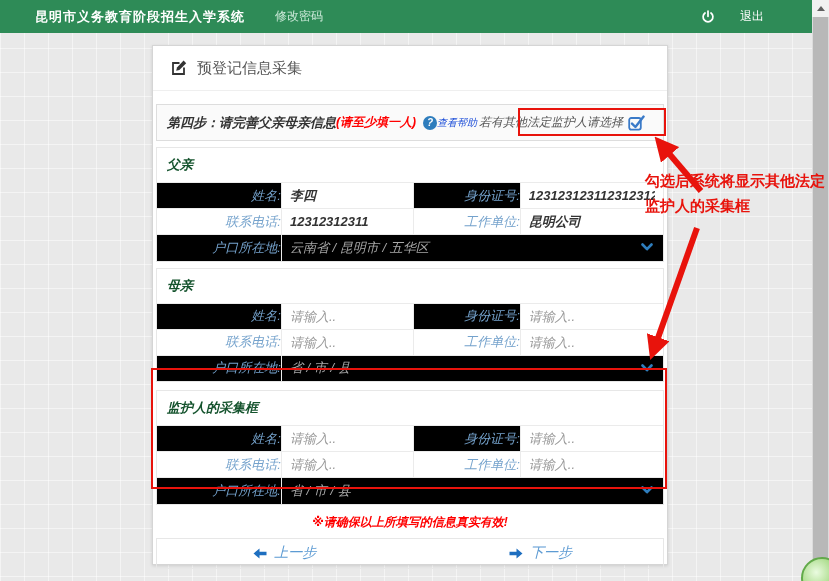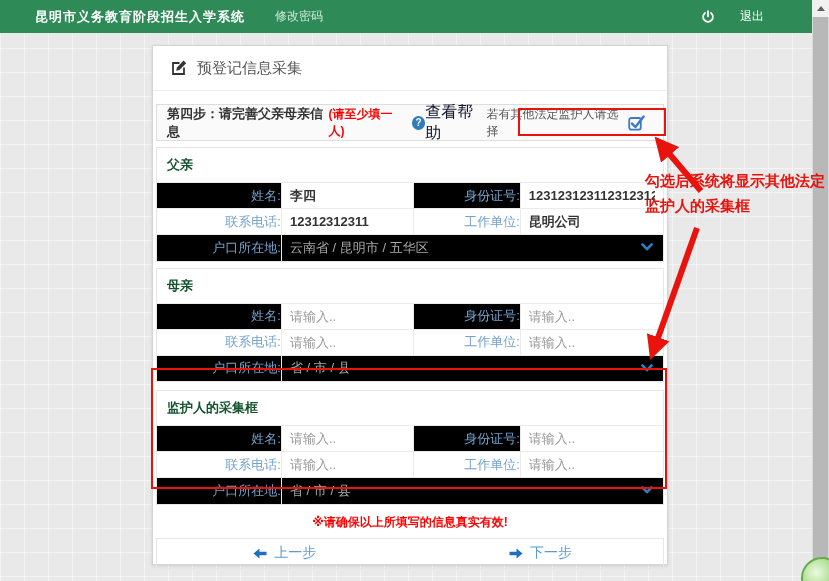--- a/index.html
+++ b/index.html
@@ -37,26 +37,26 @@
   .fab{position:absolute;right:-14px;bottom:-18px;width:42px;height:42px;border-radius:50%;
     background:radial-gradient(circle at 35% 35%, #eafbe0, #8fce66 70%);
     border:2px solid #62aa4a;z-index:10;cursor:pointer;}
 
   
   .card{position:absolute;left:152px;top:45px;width:516px;height:520px;background:#fff;
     border:1px solid #d5d5d5;box-shadow:0 1px 3px rgba(0,0,0,.12);z-index:2;}
   .card-title{height:45px;display:flex;align-items:center;gap:9px;padding-left:17px;
     font-size:15px;color:#555;border-bottom:1px solid #efefef;}
 
-  .panel{margin:13px 3px 0 3px;}
+  .panel{margin:13px 3px 0 3px;font-style:italic;}
   .panel-heading{border:1px solid #dddddd;background:#fafafa;height:37px;
     display:flex;align-items:center;padding:0 8px 0 10px;}
   .step-title{font-size:13px;font-weight:bold;color:#333;}
   .step-note{font-size:12px;color:#ff0000;font-weight:bold;}
-  .help{display:flex;align-items:center;margin-left:7px;color:#0f172a;font-size:16px;cursor:pointer;}
+  .help{display:flex;align-items:center;margin-left:7px;color:#1d4ed8;font-size:10px;cursor:pointer;}
   .help-badge{display:inline-block;width:14px;height:14px;border-radius:50%;background:#2e7dbd;
     color:#fff;font-size:10px;font-weight:bold;line-height:14px;text-align:center;}
   .help-badge::before{content:"?";}
   .cb-wrap{margin-left:auto;display:flex;align-items:center;gap:5px;font-size:12px;color:#555;
     padding-right:10px;cursor:pointer;}
 
   
   .section{border:1px solid #e7e7e7;margin-top:6px;background:#fff;}
   .sec-header{padding:8px 10px;font-size:13px;font-weight:bold;color:#14532d;}
   table.grid{width:100%;border-collapse:collapse;font-size:13px;table-layout:fixed;}

